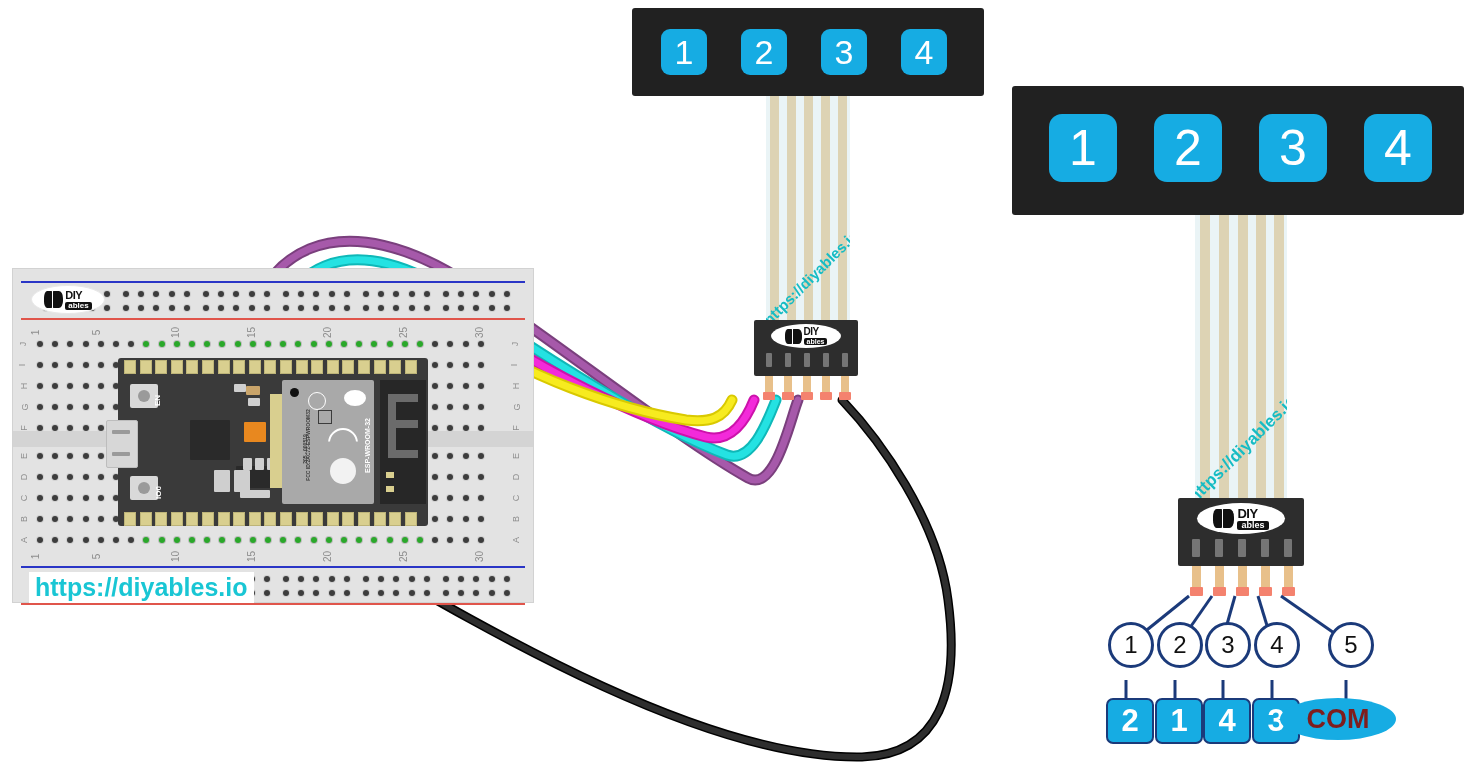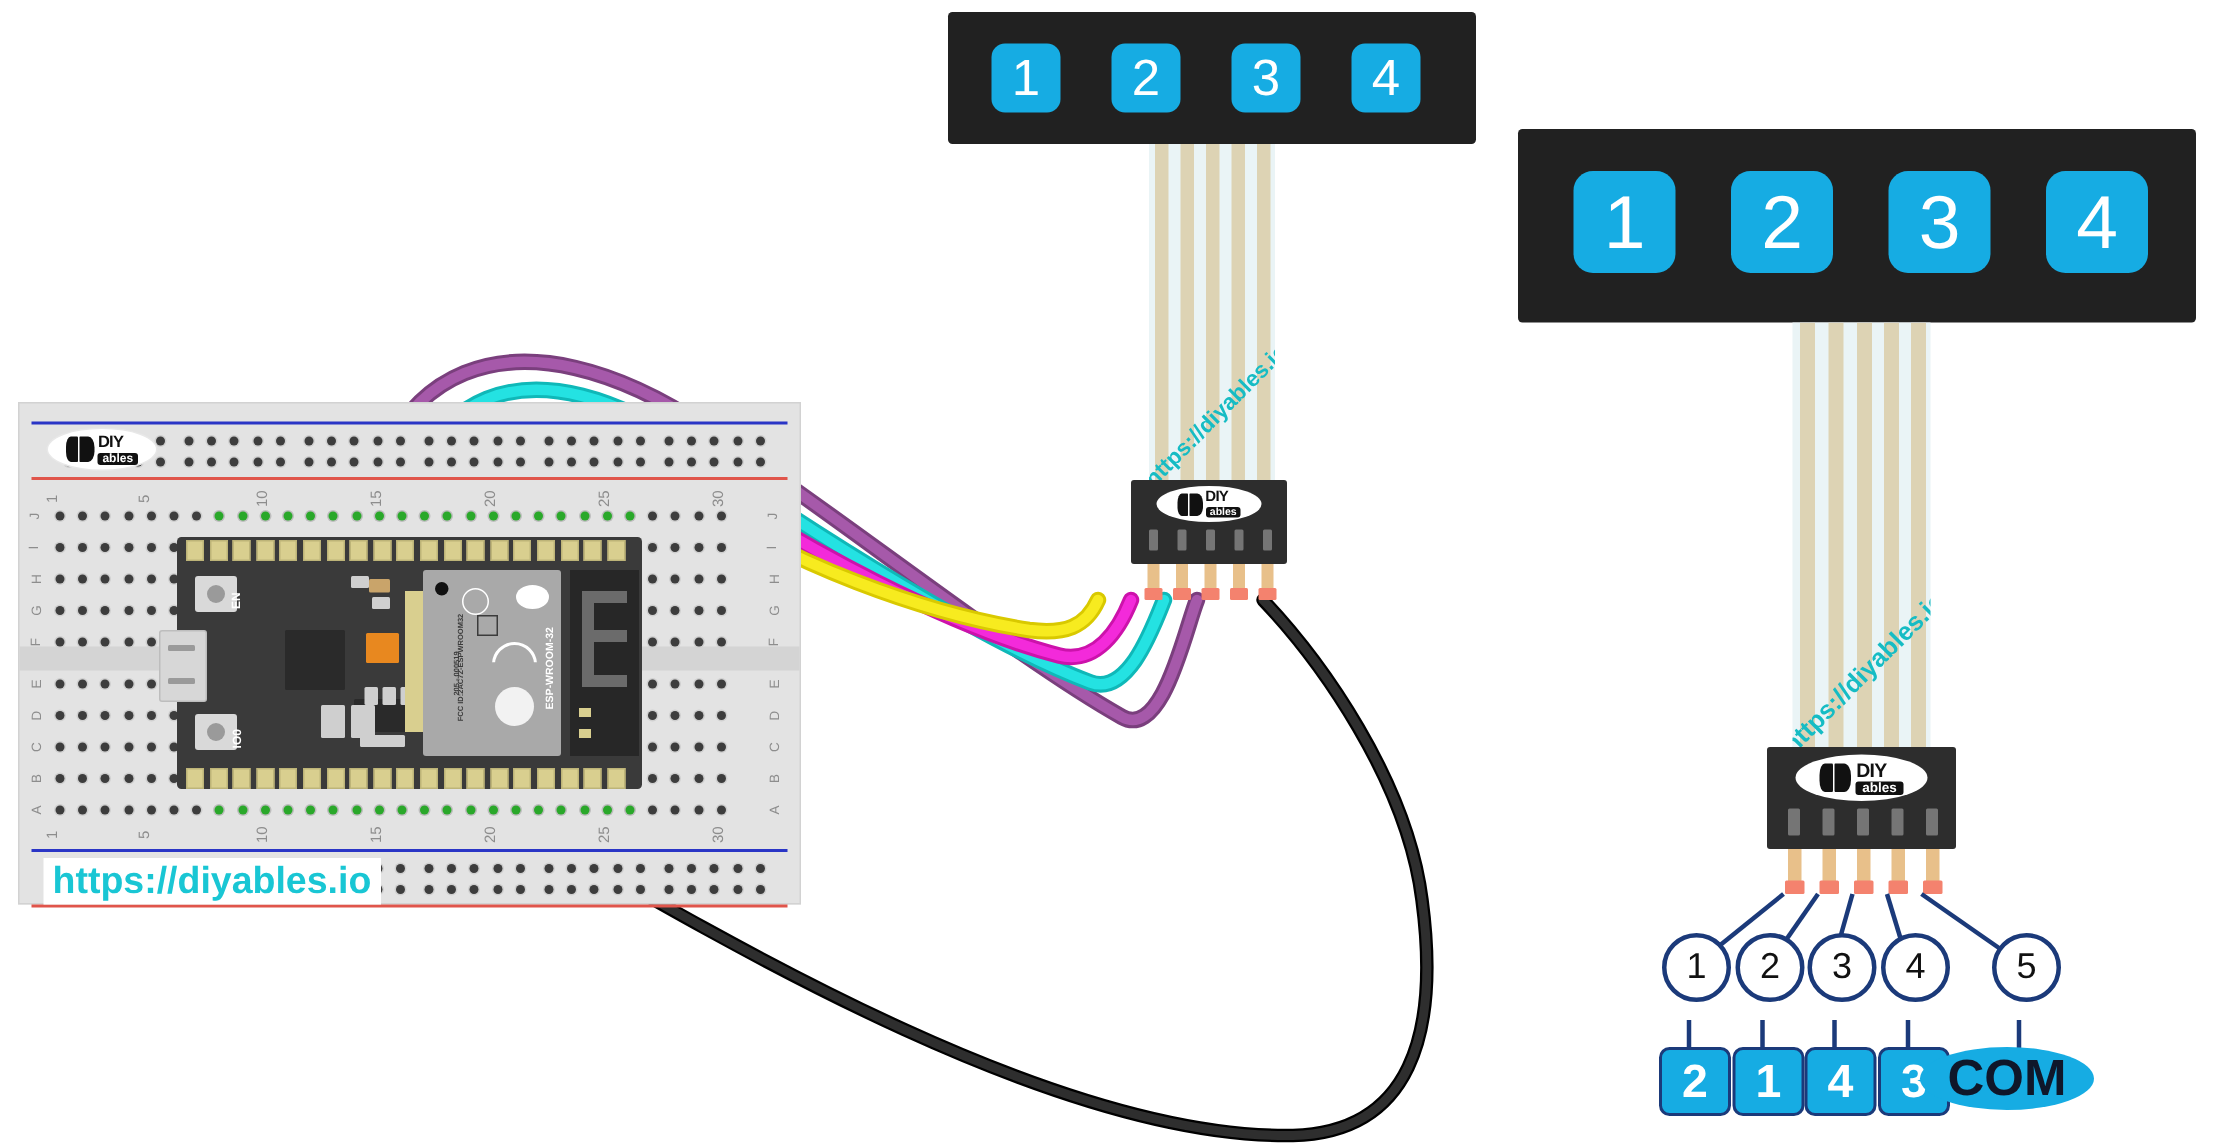--- a/index.html
+++ b/index.html
@@ -75,21 +75,21 @@
 
   
   .circ{position:absolute;width:40px;height:40px;border-radius:50%;
        background:#ffffff;border:3px solid #1b3a7a;display:flex;
        align-items:center;justify-content:center;color:#111;font-size:24px;}
   .cbox{position:absolute;background:#16ace3;border:2px solid #1b3a7a;
        border-radius:7px;display:flex;align-items:center;justify-content:center;
        color:#ffffff;font-size:31px;font-weight:700;}
   .coval{position:absolute;background:#16ace3;border-radius:50%;
        display:flex;align-items:center;justify-content:center;
-       color:#0f172a;font-size:34px;font-weight:700;}
+       color:#7f1d1d;font-size:27px;font-weight:700;}
 </style>
 </head>
 <body>
 
 <div class="stage">
 
   <svg class="abs" width="1479" height="763" style="left:0;top:0;">
 
     <path d="M237,400 C240,230 350,205 470,285 C560,345 680,440 748,478 C775,493 790,420 798,400" fill="none" stroke="#7a3f7d" stroke-width="11" stroke-linecap="round"></path>
     <path d="M237,400 C240,230 350,205 470,285 C560,345 680,440 748,478 C775,493 790,420 798,400" fill="none" stroke="#a659aa" stroke-width="7" stroke-linecap="round"></path>

